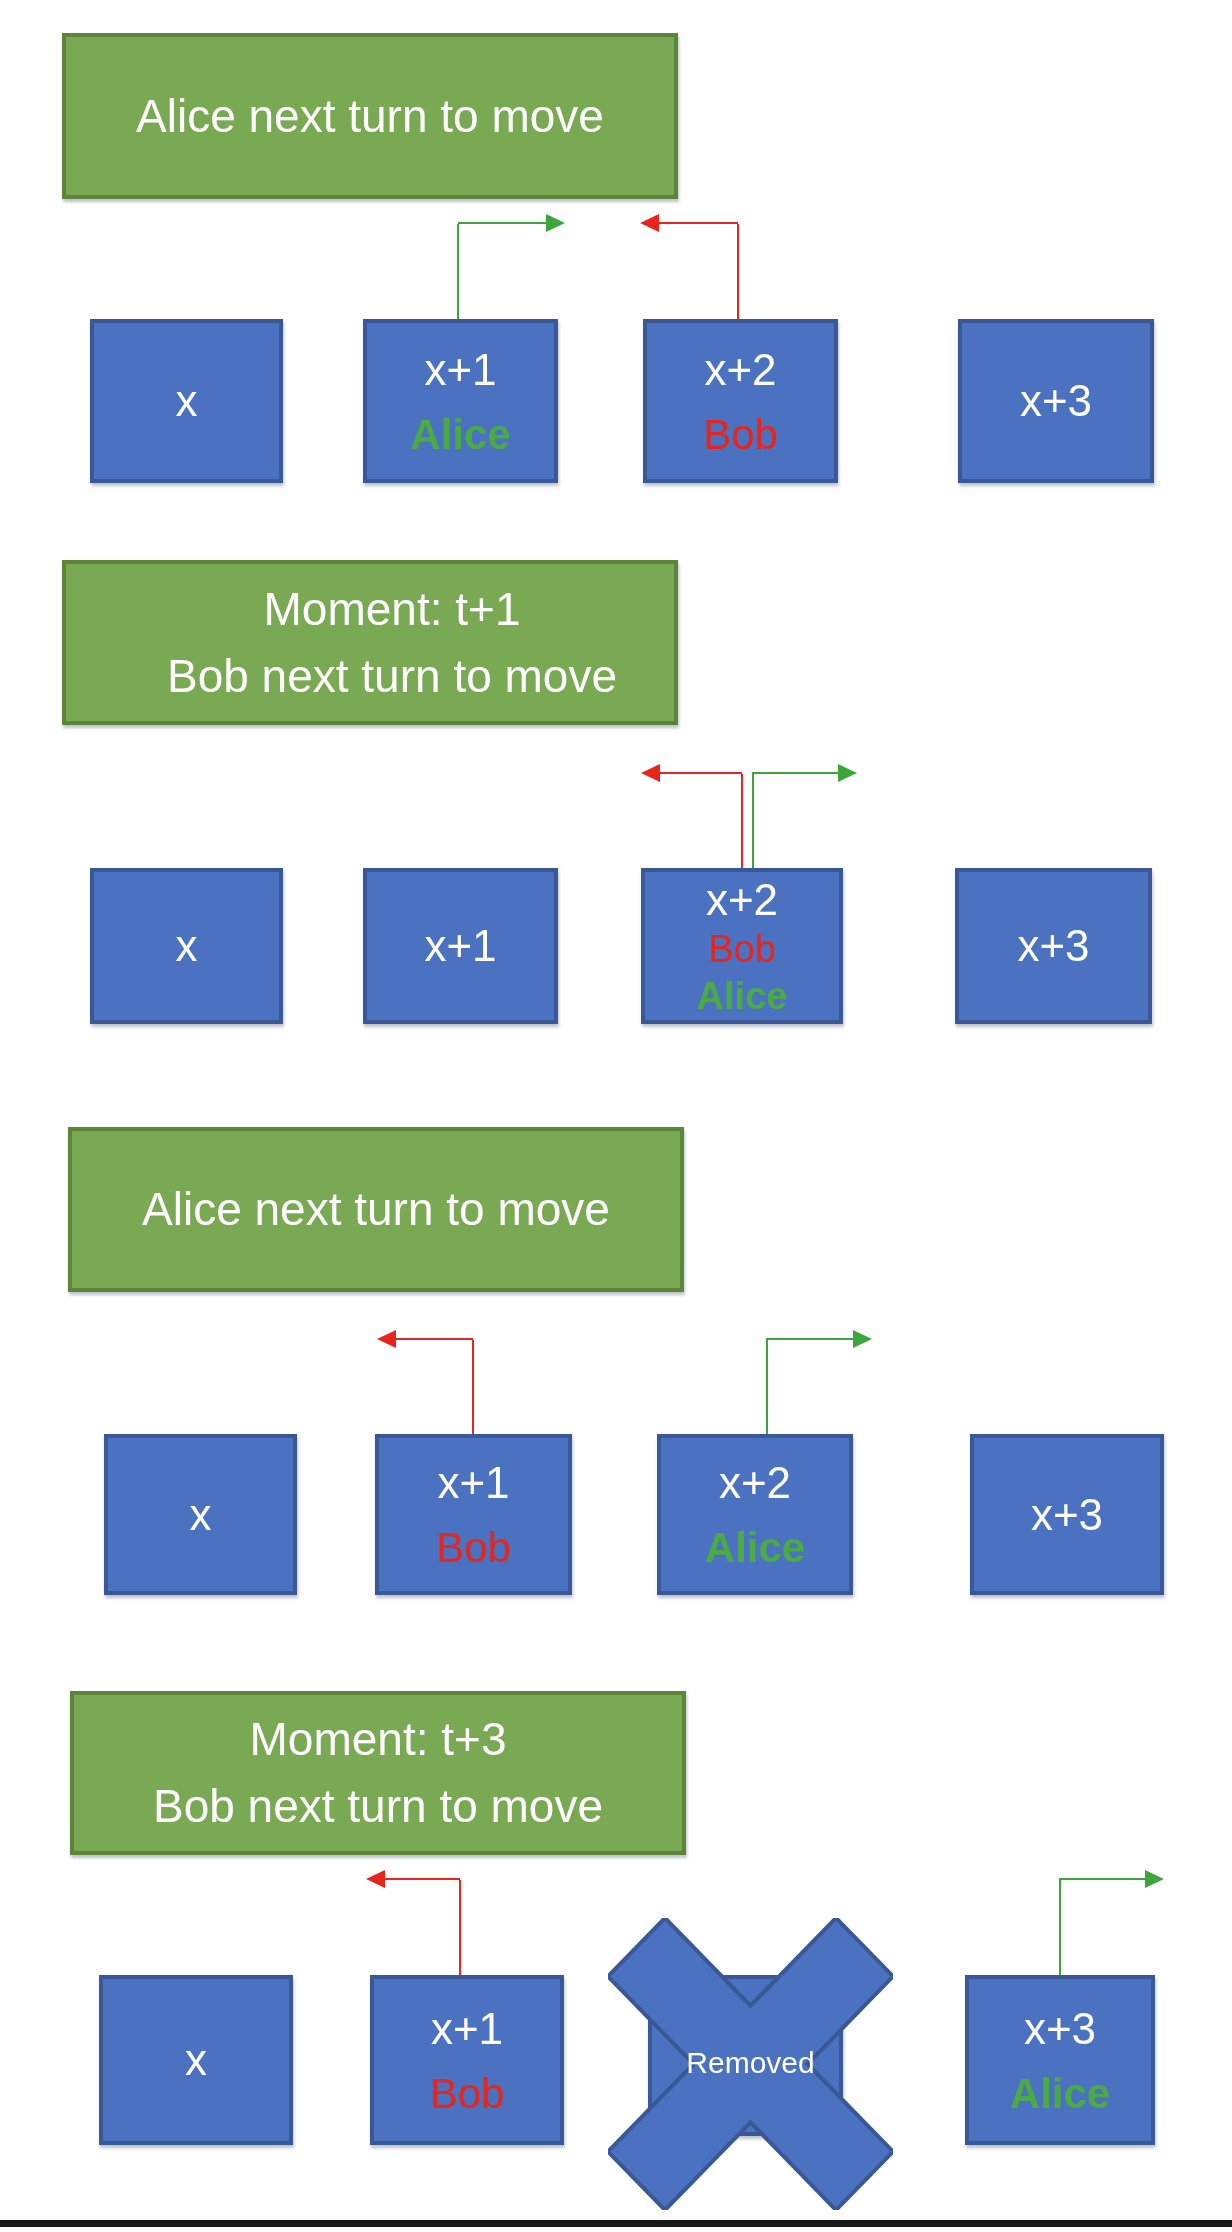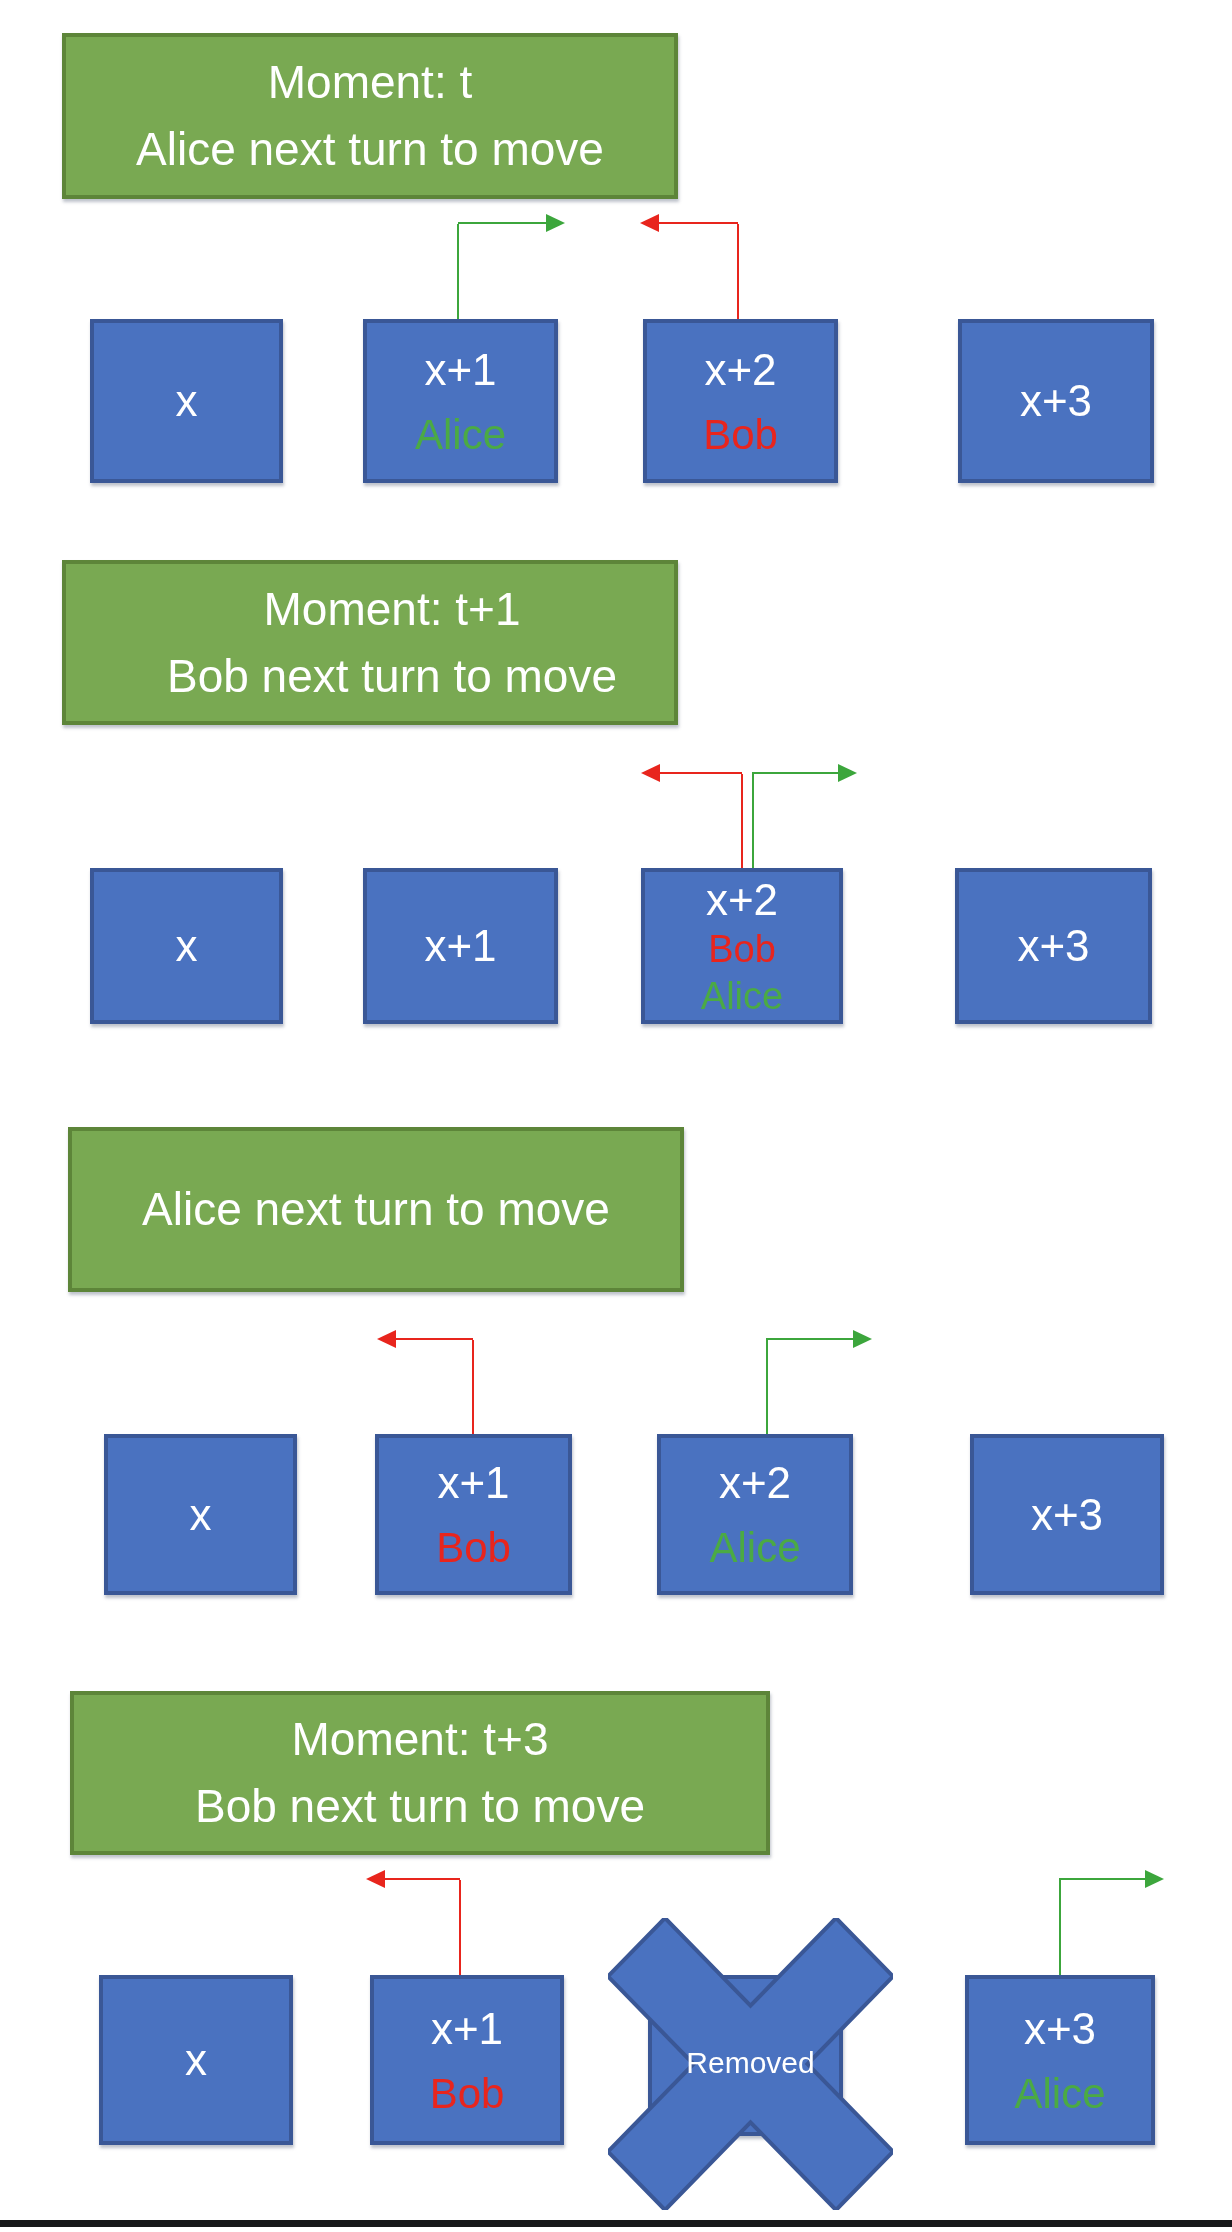--- a/index.html
+++ b/index.html
@@ -21,21 +21,21 @@
     position:absolute; box-sizing:border-box;
     background:var(--boxFill); border:4px solid var(--boxBorder);
     color:#ffffff; text-align:center;
     display:flex; flex-direction:column; align-items:center; justify-content:center;
     font-size:44px; line-height:1.5;
     box-shadow:1px 3px 3px rgba(110,120,140,.45);
   }
   .cell .occ { font-size:42px; }
   .cell.three { line-height:1.22; }
   .cell.three .occ { font-size:38px; }
-  .occ.green { color:var(--occupantGreen); }
+  .occ.green { color:var(--occupantGreen);font-weight:bold; }
   .occ.red   { color:var(--occupantRed);text-align:center; }
   
   .aline { position:absolute; }
   .aline.v { width:2px; }
   .aline.h { height:2px; }
   .aline.green { background:var(--arrowGreen); }
   .aline.red   { background:var(--arrowRed); }
   .ah { position:absolute; width:0; height:0;
         border-top:9px solid transparent; border-bottom:9px solid transparent; }
   .ah.r.green { border-left:19px solid var(--arrowGreen); }
@@ -48,21 +48,20 @@
   .bottom-bar { position:absolute; left:0; width:1232px; height:7px;
     background:var(--bottomBar); }
 </style>
 </head>
 <body>
 
 <div id="canvas">
 
   <div>
     <div class="hdr" style="left:62px; top:33px; width:616px; height:166px;">
-      <div>Moment: t</div>
       <div>Alice next turn to move</div>
     </div>
 
     <div class="aline v green" style="left:457px; top:224px; height:95px;"></div>
     <div class="aline h green" style="left:458px; top:222px; width:88px;"></div>
     <div class="ah r green" style="left:546px; top:214px;"></div>
 
     <div class="aline v red" style="left:737px; top:224px; height:95px;"></div>
     <div class="aline h red" style="left:658px; top:222px; width:80px;"></div>
     <div class="ah l red" style="left:640px; top:214px;"></div>
@@ -136,21 +135,21 @@
     <div class="cell" style="left:657px; top:1434px; width:196px; height:161px;">
       <div>x+2</div>
       <div class="occ green">Alice</div>
     </div>
     <div class="cell" style="left:970px; top:1434px; width:194px; height:161px;">
       <div>x+3</div>
     </div>
   </div>
 
   <div>
-    <div class="hdr" style="left:70px; top:1691px; width:700px; height:164px;">
+    <div class="hdr" style="left:70px; top:1691px; width:616px; height:164px;">
       <div>Moment: t+3</div>
       <div>Bob next turn to move</div>
     </div>
 
     <div class="aline v red" style="left:459px; top:1880px; height:95px;"></div>
     <div class="aline h red" style="left:384px; top:1878px; width:76px;"></div>
     <div class="ah l red" style="left:366px; top:1870px;"></div>
 
     <div class="aline v green" style="left:1059px; top:1880px; height:95px;"></div>
     <div class="aline h green" style="left:1059px; top:1878px; width:86px;"></div>

